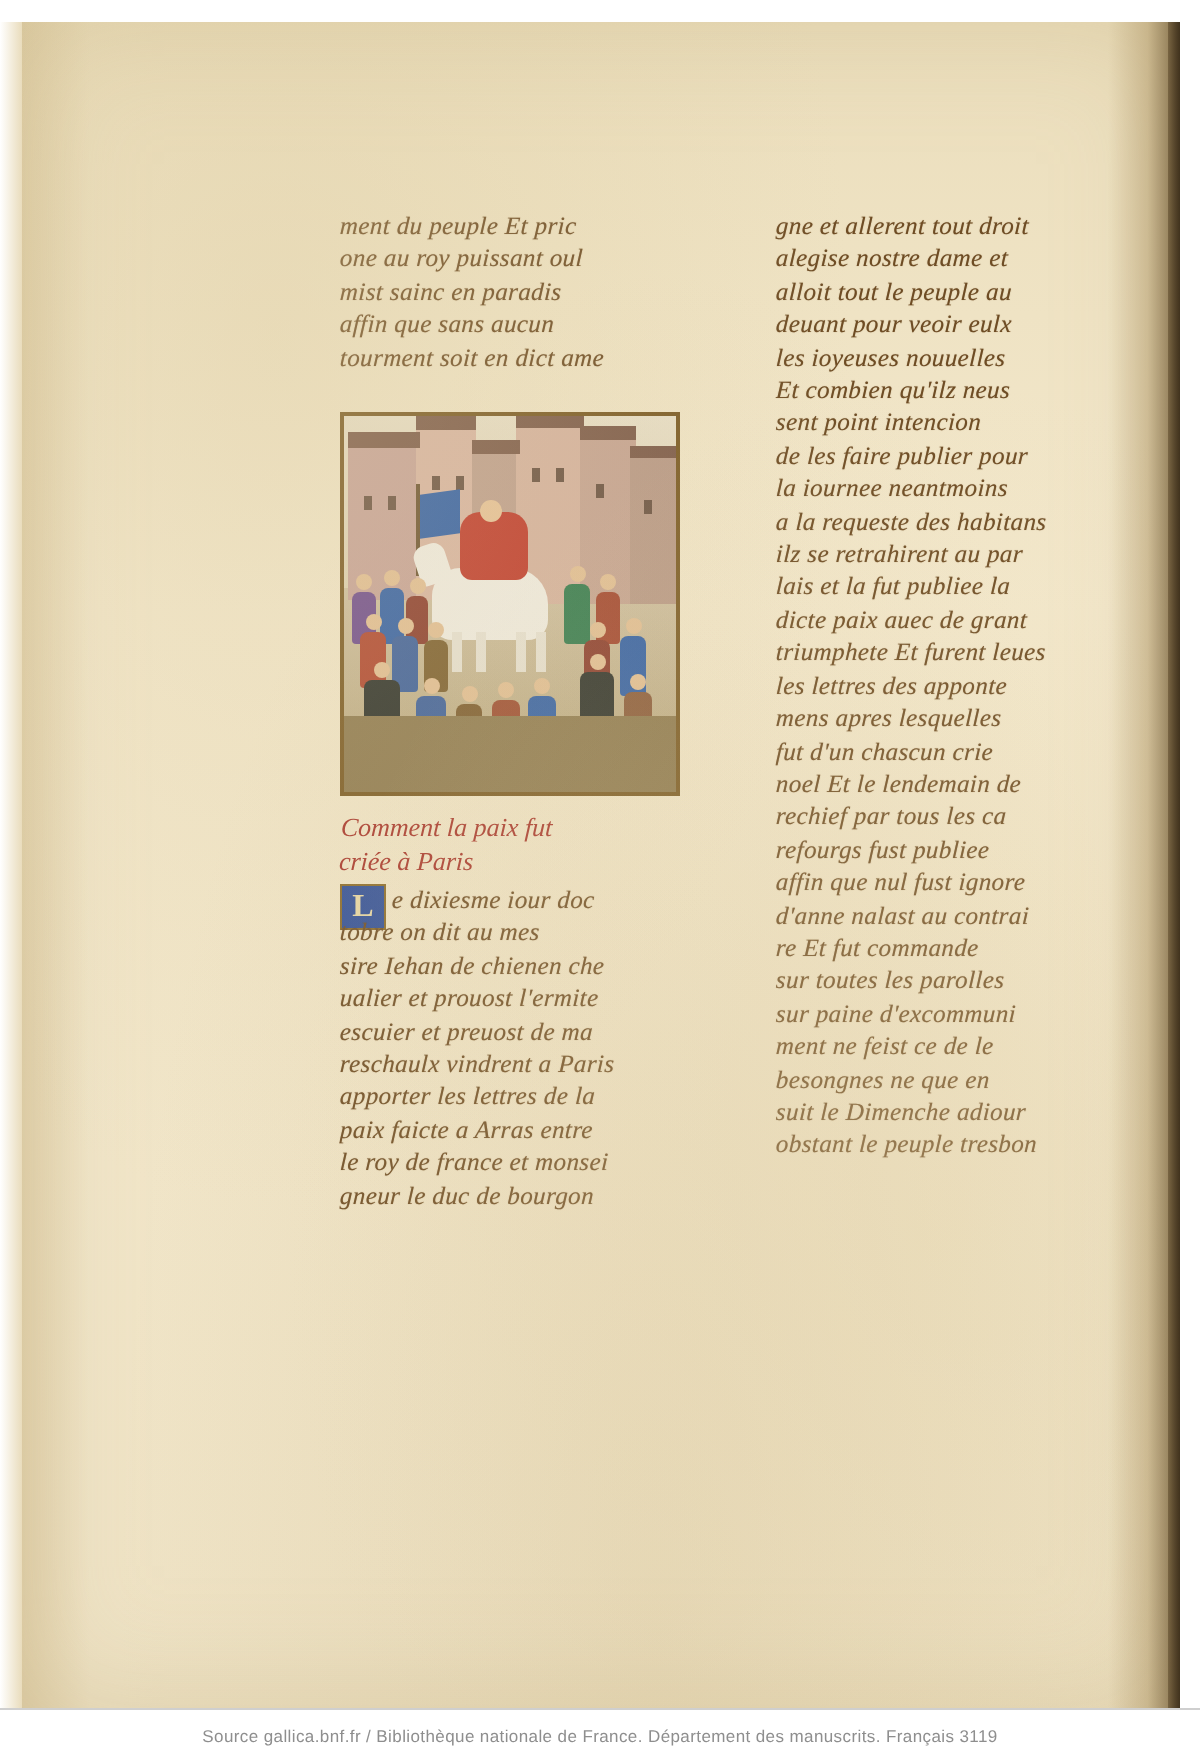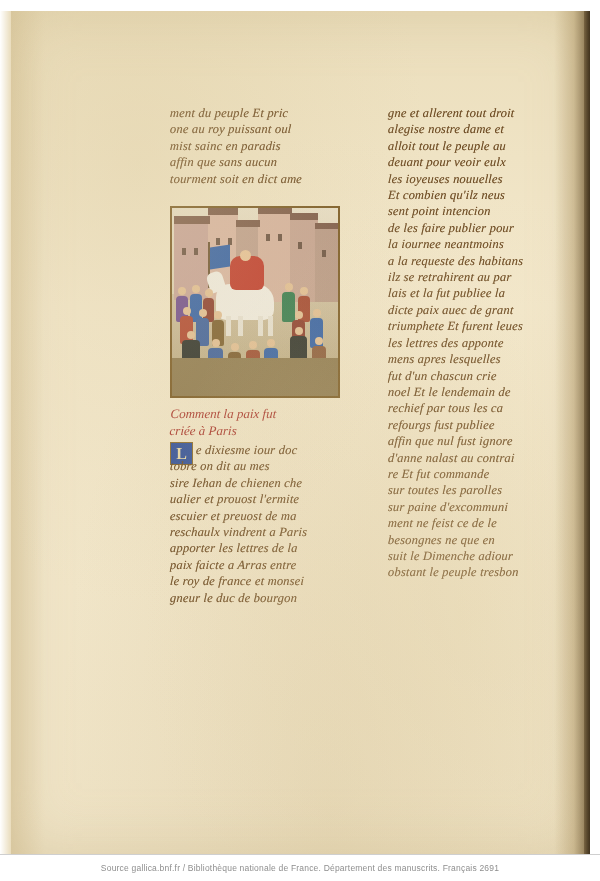--- a/index.html
+++ b/index.html
@@ -436,15 +436,15 @@
     </div>
 
   </div>
 
   <div id="gutter"></div>
   <div id="spine-edge"></div>
   <div id="left-edge"></div>
   <div id="top-edge"></div>
   <div id="bottom-edge"></div>
 
-  <div id="footer">Source gallica.bnf.fr / Bibliothèque nationale de France. Département des manuscrits. Français 2691</div>
+  <div id="footer">Source gallica.bnf.fr / Bibliothèque nationale de France. Département des manuscrits. Français 3119</div>
 
 </div>
 
 </body></html>

